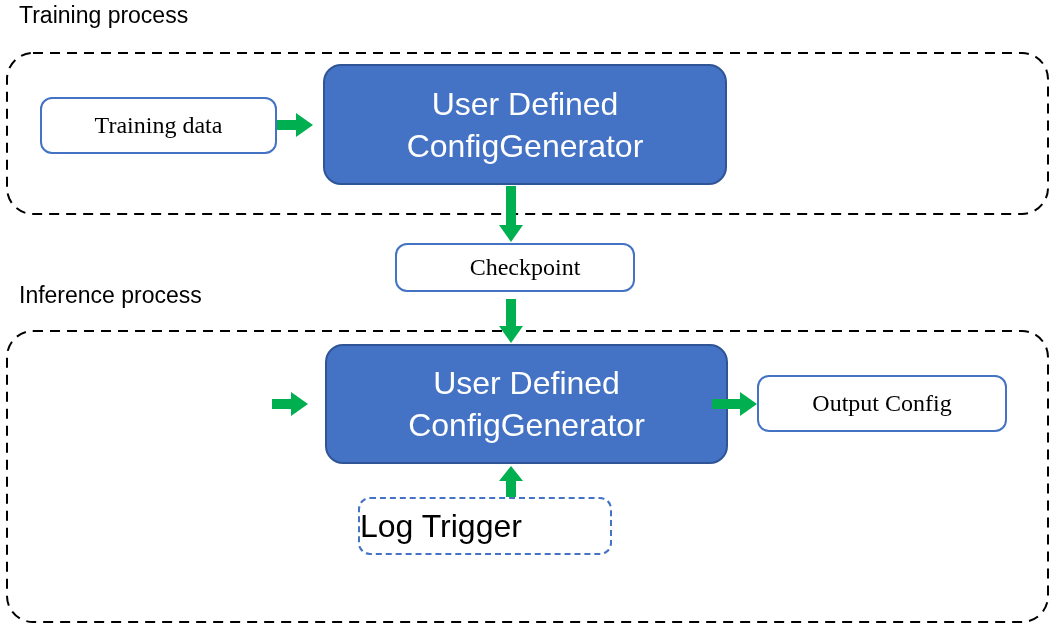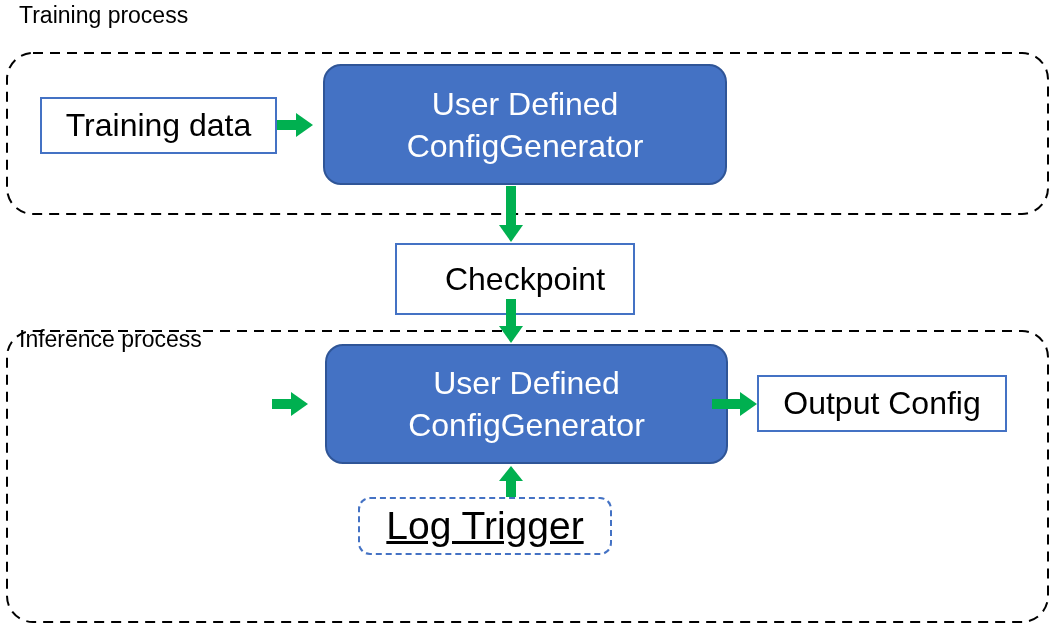--- a/index.html
+++ b/index.html
@@ -32,29 +32,30 @@
     position: absolute;
     font-size: 23px;
     color: var(--text-dark, #000000);
     white-space: nowrap;
     z-index: 2;
   }
   .wbox {
     position: absolute;
     background: #ffffff;
     border: 2px solid var(--box-border, #4472C4);
-    border-radius: 0;
+    border-radius: 12px;
     display: flex;
     align-items: center;
     justify-content: center;
-    font-size: 32px;
+    font-size: 24px;
     color: var(--text-dark, #000000);
     white-space: nowrap;
     z-index: 2;
     box-sizing: border-box;
+    font-family: Liberation Serif, serif;
   }
   .bluebox {
     position: absolute;
     background: var(--node-fill, #4472C4);
     border: 2px solid var(--node-border, #2F5597);
     border-radius: 18px;
     display: flex;
     flex-direction: column;
     align-items: center;
     justify-content: center;
@@ -66,26 +67,24 @@
     box-sizing: border-box;
     margin-left: 16px;
   }
   .trigger {
     position: absolute;
     background: #ffffff;
     border: 2px dashed var(--trigger-border, #4472C4);
     border-radius: 12px;
     display: flex;
     align-items: center;
-    justify-content: center;
-    font-size: 39px;
+    font-size: 32px;
     color: var(--text-dark, #000000);
     white-space: nowrap;
     box-sizing: border-box;
-    text-decoration: underline;
   }
   .trigger.log { z-index: 3; }
   .trigger.clock { z-index: 4; }
   .arrow { position: absolute; z-index: 5; }
   .arrow .shaft { position: absolute; background: var(--arrow, #00B050); }
   .arrow .head { position: absolute; width: 0; height: 0; }
   .arrow.right .shaft { left: 0; top: 7px; height: 10px; }
   .arrow.right .head {
     right: 0; top: 0;
     border-top: 12px solid transparent;
@@ -112,42 +111,42 @@
 
 <div class="stage">
 
   <svg class="containers-svg" width="1057" height="631">
     <rect class="container-rect" x="7" y="53" width="1041" height="161" rx="26"></rect>
     <rect class="container-rect" x="7" y="331" width="1041" height="291" rx="26"></rect>
   </svg>
 
   <div class="section-label" style="left:19px; top:2px;">Training process</div>
 
-  <div class="section-label" style="left:19px; top:282px;margin-top:44px;">Inference process</div>
+  <div class="section-label" style="left:19px; top:282px;">Inference process</div>
 
   <div class="wbox" style="left:40px; top:97px; width:237px; height:57px;">
     <span>Training data</span>
   </div>
 
   <div class="arrow right" style="left:277px; top:113px; width:36px; height:24px;">
     <div class="shaft" style="width:20px;"></div>
     <div class="head"></div>
   </div>
 
   <div class="bluebox" style="left:307px; top:64px; width:404px; height:121px;">
     <span>User Defined</span>
     <span>ConfigGenerator</span>
   </div>
 
   <div class="arrow down" style="left:499px; top:186px; width:24px; height:56px;">
     <div class="shaft" style="height:40px;"></div>
     <div class="head"></div>
   </div>
 
-  <div class="wbox" style="left:395px; top:243px; width:240px; height:72px;padding-left:20px;">
+  <div class="wbox" style="left:395px; top:243px; width:240px; height:49px;padding-left:20px;">
     <span>Checkpoint</span>
   </div>
 
   <div class="arrow down" style="left:499px; top:299px; width:24px; height:44px;">
     <div class="shaft" style="height:28px;"></div>
     <div class="head"></div>
   </div>
 
 
   <div class="arrow right" style="left:272px; top:392px; width:36px; height:24px;">

